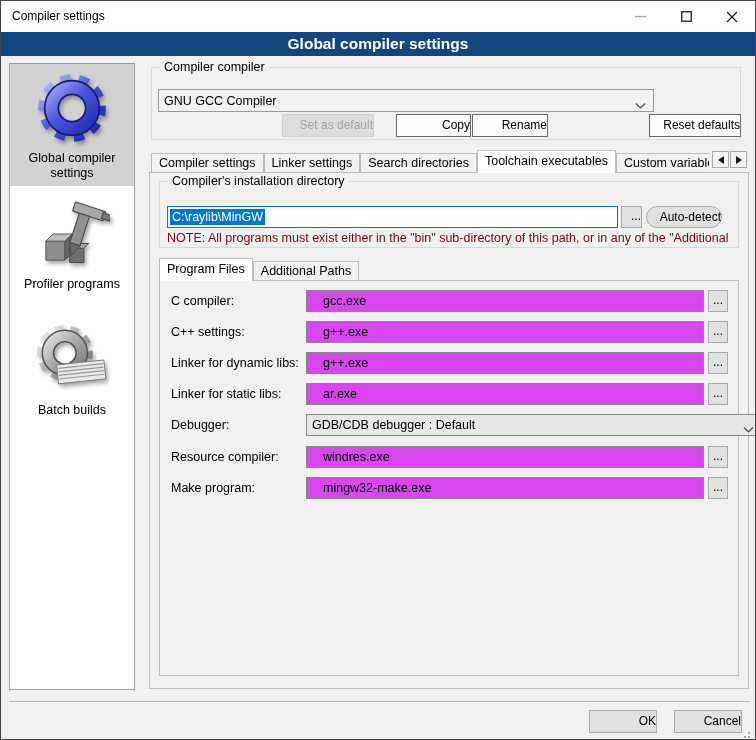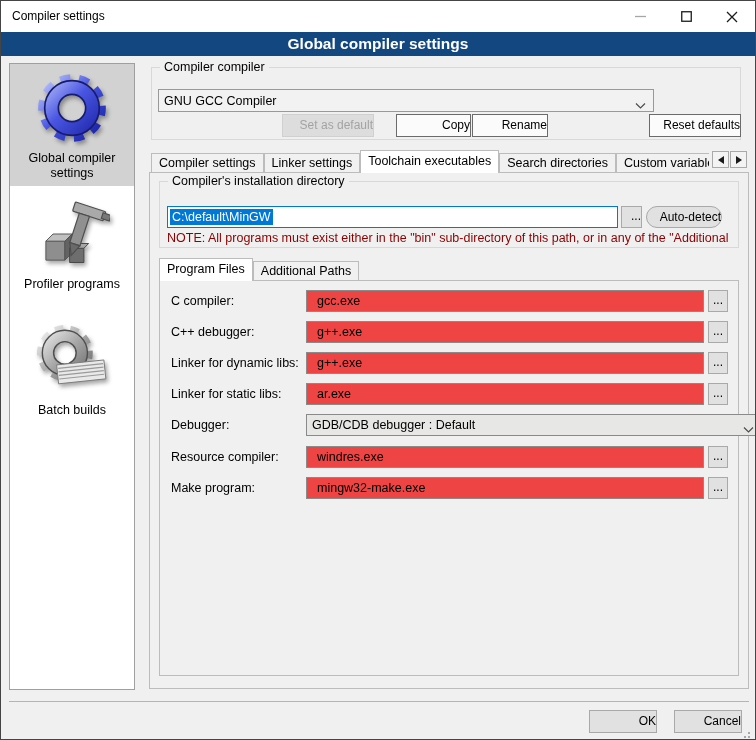--- a/index.html
+++ b/index.html
@@ -78,22 +78,22 @@
 
   
   .path-input { position:absolute; left:166px; top:205px; width:451px; height:22px; background:#fff;
                 border:1px solid #0078d7; display:flex; align-items:center; padding-left:2px; }
   .path-input .selected { background:#0078d7; color:#fff; padding:1px 2px; font-size:12.5px; }
   .note { position:absolute; left:166px; top:230px; width:567px; color:#8b0000;
           white-space:nowrap; overflow:hidden; }
 
   
   .f-label { position:absolute; left:170px; height:22px; line-height:22px; }
-  .f-input { position:absolute; left:305px; width:398px; height:22px; background:#ef4444;
-             border:1px solid #8a8a8a; line-height:20px; padding-left:10px; }
+  .f-input { position:absolute; left:305px; width:398px; height:22px; background:#d946ef;
+             border:1px solid #8a8a8a; line-height:20px; padding-left:16px; }
   .f-browse { position:absolute; left:707px; width:20px; height:22px; background:#e1e1e1;
               border:1px solid #a9a9a9; text-align:center; line-height:18px; font-size:12px; cursor:default; }
 
   
   .footer-sep { position:absolute; left:8px; top:700px; width:740px; height:1px; background:#b4b4b4; }
   .grip { position:absolute; right:5px; bottom:5px; width:2px; height:2px; background:#a8a8a8;
           box-shadow:-4px 4px 0 0 #a8a8a8, 0 4px 0 0 #a8a8a8, -8px 8px 0 0 #a8a8a8,
                      -4px 8px 0 0 #a8a8a8, 0 8px 0 0 #a8a8a8; }
 </style>
 </head>
@@ -199,59 +199,59 @@
   </div>
   <div class="btn disabled b-setdef">Set as default</div>
   <div class="btn strong b-copy">Copy</div>
   <div class="btn strong b-rename">Rename</div>
   <div class="btn disabled b-delete">Delete</div>
   <div class="btn strong b-reset">Reset defaults</div>
 
   <div class="tabstrip ts-main">
     <div class="tab">Compiler settings</div>
     <div class="tab">Linker settings</div>
+    <div class="tab">Search directories</div>
     <div class="tab active">Toolchain executables</div>
-    <div class="tab">Search directories</div>
     <div class="tab">Custom variables</div>
 
   </div>
   <div class="tabarrow ta-left">
     <svg width="6" height="8" viewBox="0 0 6 8">
         <polygon points="6,0 6,8 0,4" fill="#1a1a1a"></polygon>
       </svg>
   </div>
   <div class="tabarrow ta-right">
     <svg width="6" height="8" viewBox="0 0 6 8">
         <polygon points="0,0 0,8 6,4" fill="#1a1a1a"></polygon>
       </svg>
   </div>
 
   <div class="page-main"></div>
 
   <div class="groupbox g-install">
     <span class="legend">Compiler's installation directory</span>
   </div>
   <div class="path-input">
-    <span class="selected">C:\default\MinGW</span>
+    <span class="selected">C:\raylib\MinGW</span>
   </div>
   <div class="btn b-browse-path">...</div>
   <div class="btn b-autodetect">Auto-detect</div>
   <div class="note">NOTE: All programs must exist either in the "bin" sub-directory of this path, or in any of the "Additional</div>
 
   <div class="tabstrip ts-sub">
     <div class="tab active">Program Files</div>
     <div class="tab">Additional Paths</div>
   </div>
   <div class="page-sub"></div>
 
   <div class="f-label" style="top:289px">C compiler:</div>
   <div class="f-input" style="top:289px">gcc.exe</div>
   <div class="f-browse" style="top:289px">...</div>
 
-  <div class="f-label" style="top:320px">C++ debugger:</div>
+  <div class="f-label" style="top:320px">C++ settings:</div>
   <div class="f-input" style="top:320px">g++.exe</div>
   <div class="f-browse" style="top:320px">...</div>
 
   <div class="f-label" style="top:351px">Linker for dynamic libs:</div>
   <div class="f-input" style="top:351px">g++.exe</div>
   <div class="f-browse" style="top:351px">...</div>
 
   <div class="f-label" style="top:382px">Linker for static libs:</div>
   <div class="f-input" style="top:382px">ar.exe</div>
   <div class="f-browse" style="top:382px">...</div>

